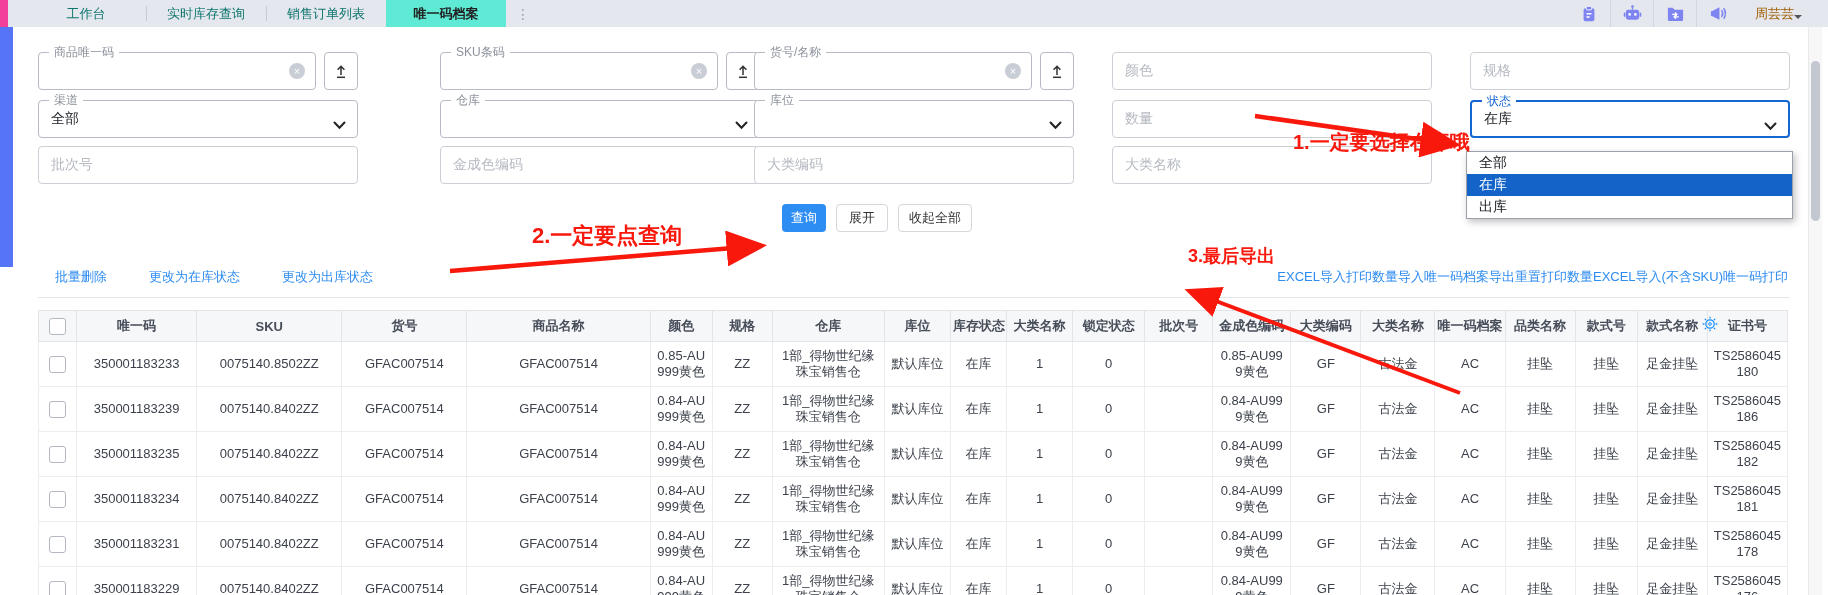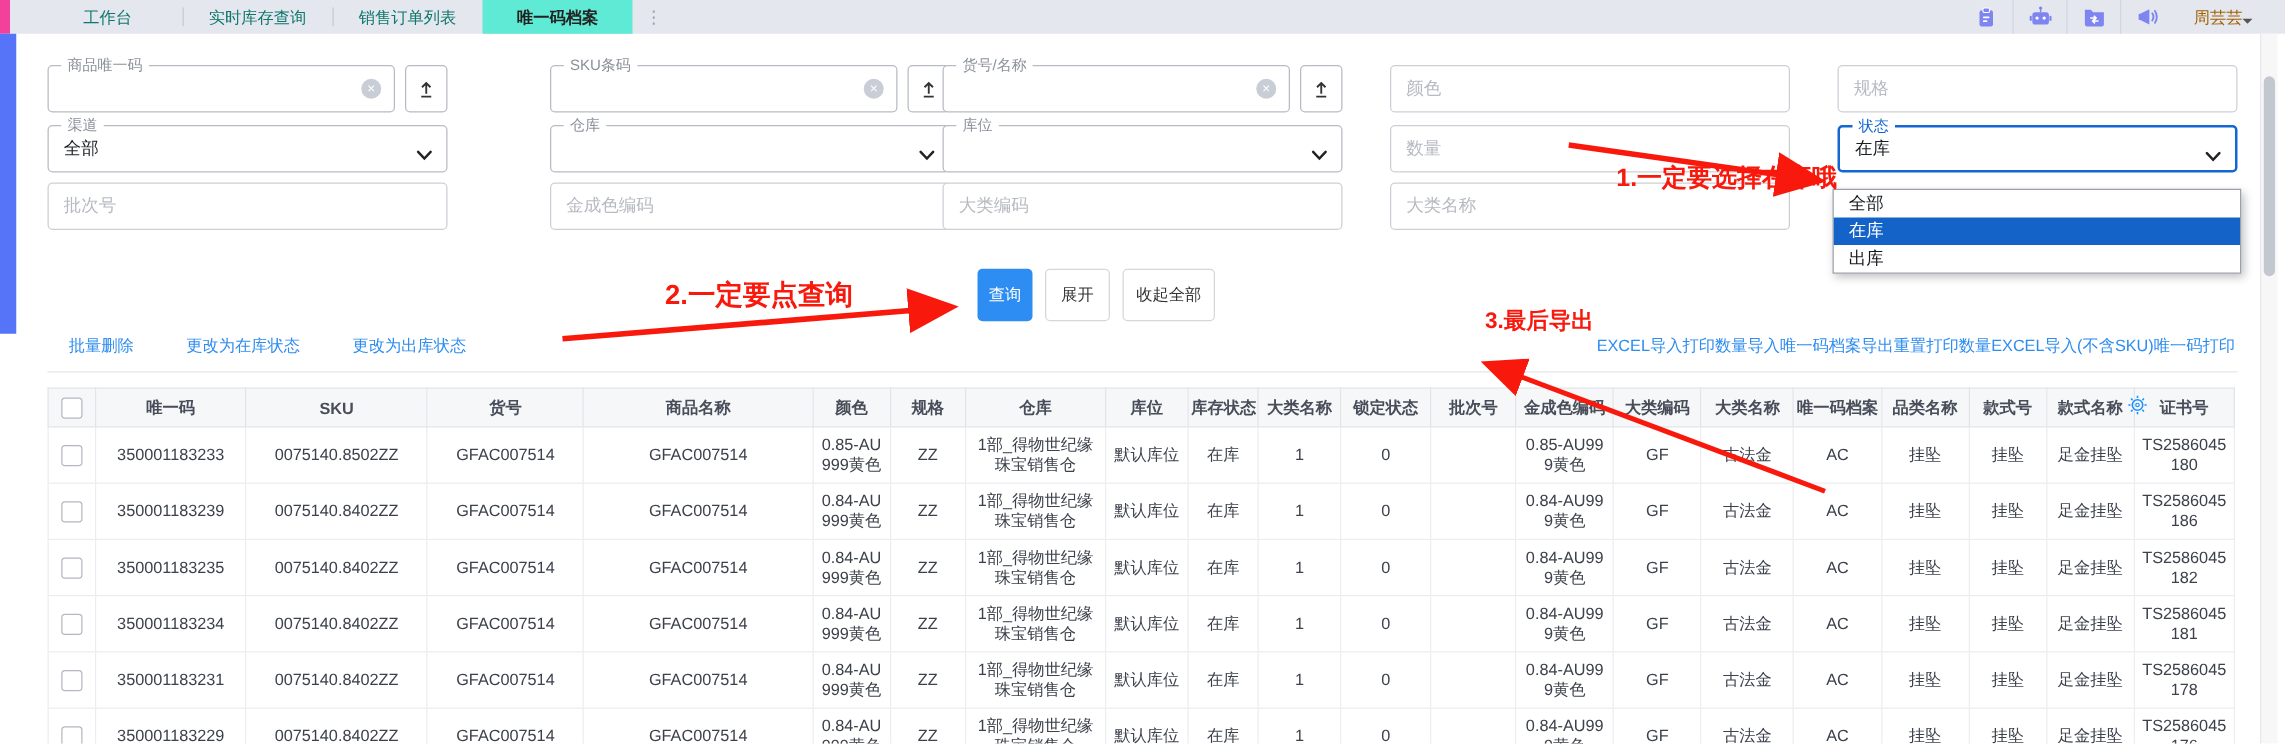--- a/index.html
+++ b/index.html
@@ -39,21 +39,21 @@
   .plain{position:absolute;inset:0;border:1px solid #ccd0d6;border-radius:4px;background:#fff;
          display:flex;align-items:center;padding-left:12px;font-size:14px;color:#b6bac1;box-sizing:border-box;}
   .sel-val{font-size:14px;color:#1b1e24;padding-left:12px;}
   .chev{position:absolute;right:11px;top:15px;}
   
   .dropdown{position:absolute;left:1466px;top:151px;width:327px;background:#fff;border:1px solid #9aa0a8;
             box-shadow:2px 3px 7px rgba(0,0,0,.25);z-index:30;box-sizing:border-box;}
   .opt{height:22px;display:flex;align-items:center;padding-left:12px;font-size:14px;color:#15181d;}
   .opt.selected{background:#1463c8;color:#fff;}
   
-  .btn{position:absolute;top:215px;height:42px;border-radius:4px;font-size:13px;display:flex;
+  .btn{position:absolute;top:204px;height:28px;border-radius:4px;font-size:13px;display:flex;
        align-items:center;justify-content:center;box-sizing:border-box;border:none;}
   .btn-primary{left:782px;width:44px;background:#2e8df2;color:#fff;}
   .btn-plain{background:#fff;border:1px solid #d4d7dc;color:#333;}
   .btn-expand{left:836px;width:52px;}
   .btn-collapse{left:898px;width:74px;}
   
   .links-left{position:absolute;left:55px;top:268px;display:flex;gap:42px;}
   .links-right{position:absolute;right:40px;top:268px;display:flex;}
   .link{font-size:13px;color:#2d8cf0;white-space:nowrap;cursor:pointer;}
   .divider-line{position:absolute;left:38px;width:1752px;top:297px;height:1px;background:#e4e6ea;}

